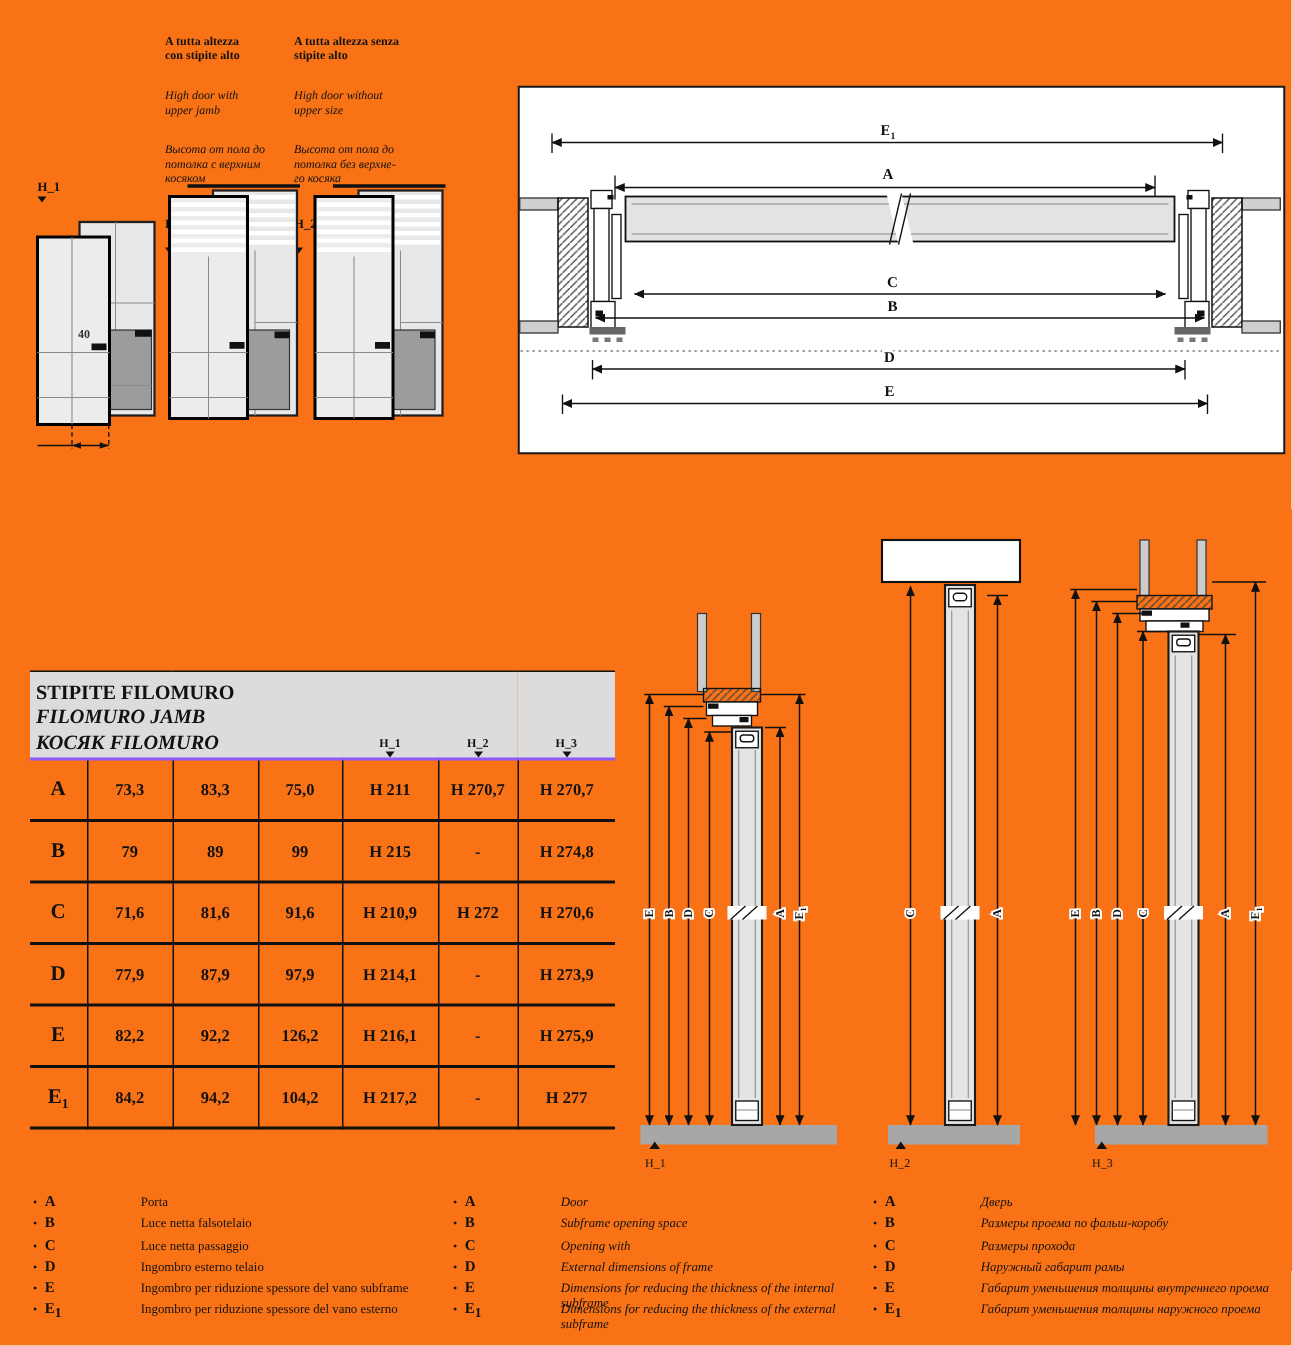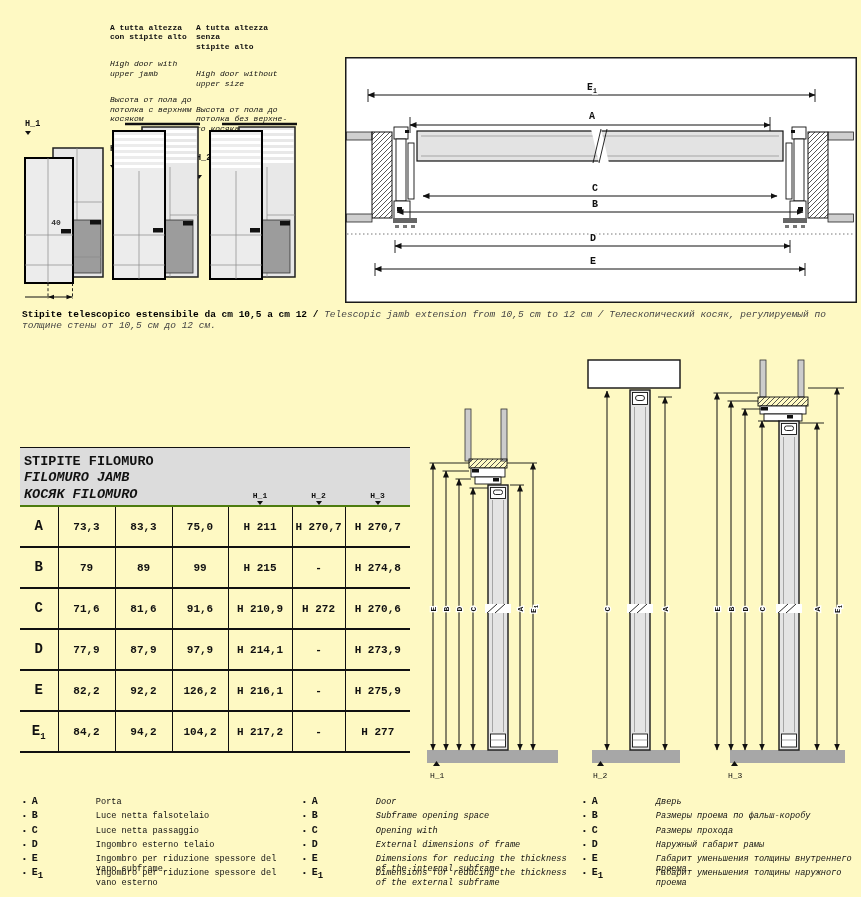--- a/index.html
+++ b/index.html
@@ -1,17 +1,17 @@
 <!DOCTYPE html>
 <html><head>
 <meta charset="utf-8">
 <style>
   html,body{margin:0;padding:0;background:#fff;}
-  .page{position:relative;width:861px;height:897px;background:#fef9c3;overflow:hidden;
-        font-family:Liberation Mono, monospace;color:#111;}
+  .page{position:relative;width:861px;height:897px;background:#f97316;overflow:hidden;
+        font-family:Liberation Serif, serif;color:#111;}
   
   .note{position:absolute;font-size:8px;line-height:1.2;white-space:pre-line;color:#111;}
   .np{margin:0 0 8px 0;white-space:pre-line;}
   .np.b{font-weight:bold;}
   .np.i{font-style:italic;}
   .href{font-weight:bold;font-size:8.5px;margin-top:1px;}
   .tri-down{width:0;height:0;border-left:3.5px solid transparent;border-right:3.5px solid transparent;
             border-top:4.5px solid #111;margin-top:2px;}
   .h1lab{position:absolute;left:25px;top:119px;font-weight:bold;font-size:8.5px;}
   
@@ -37,21 +37,21 @@
   .dlab2{font-size:8px;font-weight:bold;fill:#111;paint-order:stroke;stroke:#fff;stroke-width:2.5px;}
   .sdim{font-size:8px;fill:#333;font-weight:bold;}
   .refl{font-size:8px;fill:#111;}
   
   .caption{position:absolute;left:22px;top:309px;width:832px;font-size:9.5px;}
   .cap-b{font-weight:bold;color:#000;}
   .cap-i{font-style:italic;color:#444;}
   
   .dim-table{position:absolute;left:20px;top:447px;width:390px;border-collapse:collapse;
              border-top:1px solid #111;border-bottom:2px solid #111;table-layout:fixed;}
-  .dim-table thead tr{background:#dcdcdc;border-bottom:2px solid #4d7c0f;}
+  .dim-table thead tr{background:#dcdcdc;border-bottom:2px solid #8b5cf6;}
   .dim-table th,.dim-table td{padding:0;}
   .dim-table .ttl{text-align:left;vertical-align:top;padding:6px 0 2px 4px;}
   .t1{font-weight:bold;font-size:13.5px;line-height:1.22;}
   .t2,.t3{font-weight:bold;font-style:italic;font-size:13.5px;line-height:1.22;}
   .hx{vertical-align:bottom;text-align:center;font-size:8px;font-weight:bold;padding-bottom:2px;}
   .hx .tri{display:block;margin:1px auto 0;width:0;height:0;border-left:3.5px solid transparent;
            border-right:3.5px solid transparent;border-top:4px solid #111;}
   .dim-table tbody tr{height:41px;}
   .dim-table tbody tr + tr{border-top:2px solid #111;}
   .dim-table tbody td{border-left:1.5px solid #111;text-align:center;font-weight:bold;font-size:11px;margin-left:39px;}
@@ -245,23 +245,20 @@
       <line x1="445" y1="183" x2="445" y2="196" class="tick"></line>
     <line x1="50" y1="189" x2="445" y2="189" class="dim" marker-start="url(#arrB)" marker-end="url(#arrB)"></line>
     <text x="248" y="184" class="dlab" text-anchor="middle">D</text>
 
     <line x1="30" y1="206" x2="30" y2="219" class="tick"></line>
       <line x1="460" y1="206" x2="460" y2="219" class="tick"></line>
     <line x1="30" y1="212" x2="460" y2="212" class="dim" marker-start="url(#arrB)" marker-end="url(#arrB)"></line>
     <text x="248" y="207" class="dlab" text-anchor="middle">E</text>
   </svg>
 
-  <div class="caption">
-    <span class="cap-b">Stipite telescopico estensibile da cm 10,5 a cm 12 / </span><span class="cap-i">Telescopic jamb extension from 10,5 cm to 12 cm / Телескопический косяк, регулируемый по толщине стены от 10,5 см до 12 см.</span>
-  </div>
 
   <table class="dim-table">
     <colgroup>
       <col style="width:38px">
         <col style="width:57px">
         <col style="width:57px">
         <col style="width:56px">
       <col style="width:64px">
         <col style="width:53px">
         <col style="width:65px">

